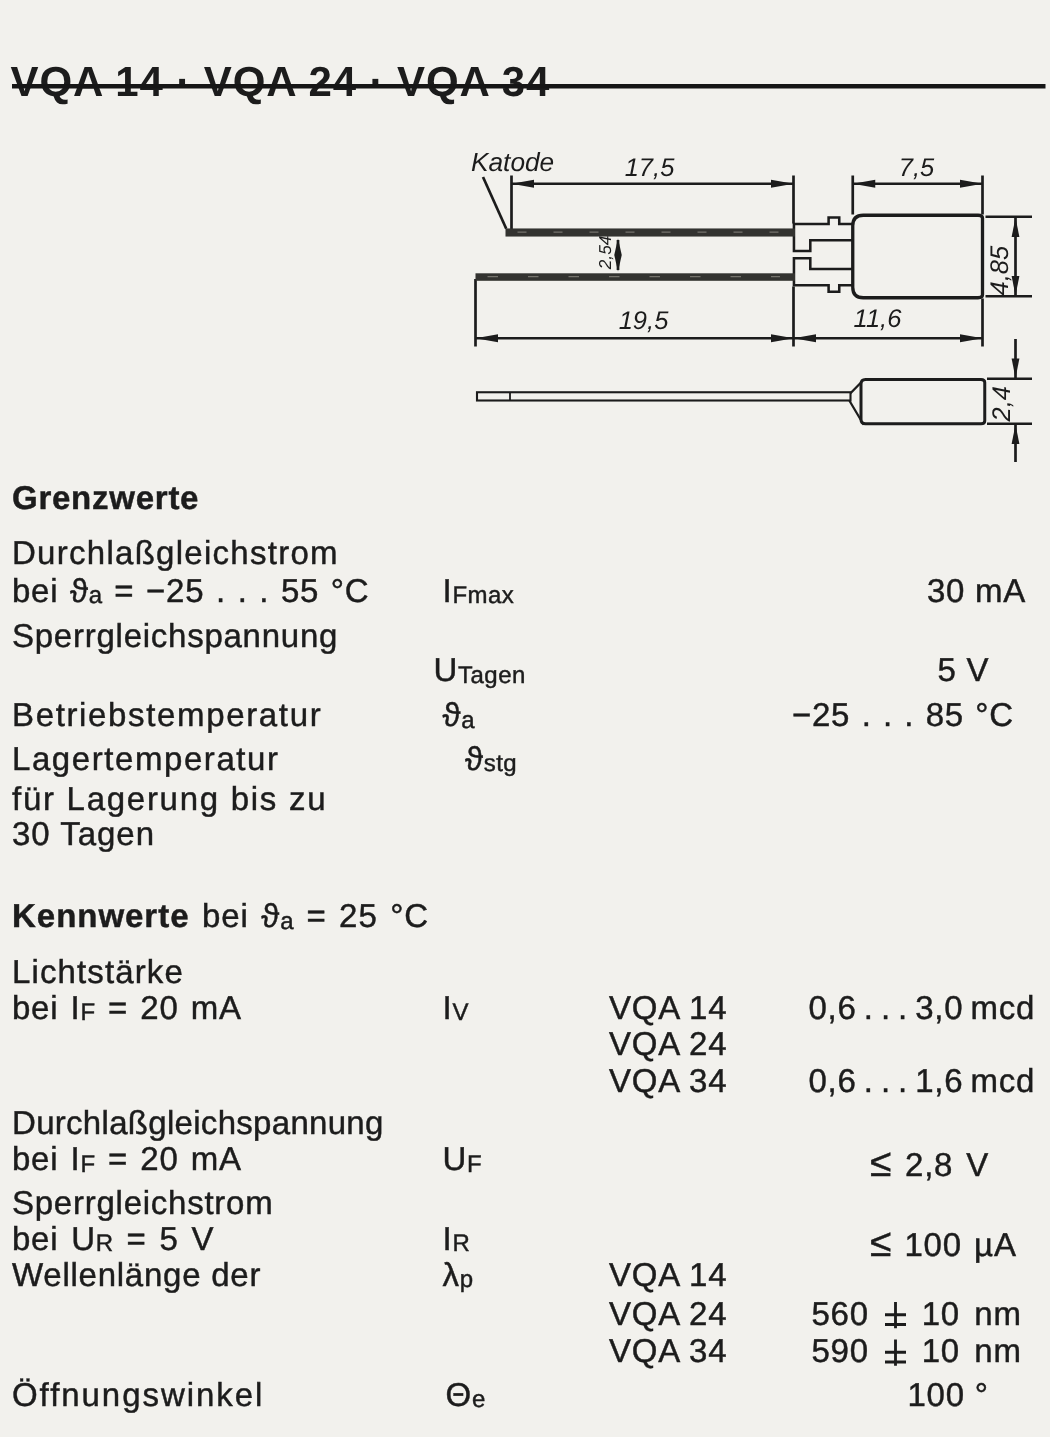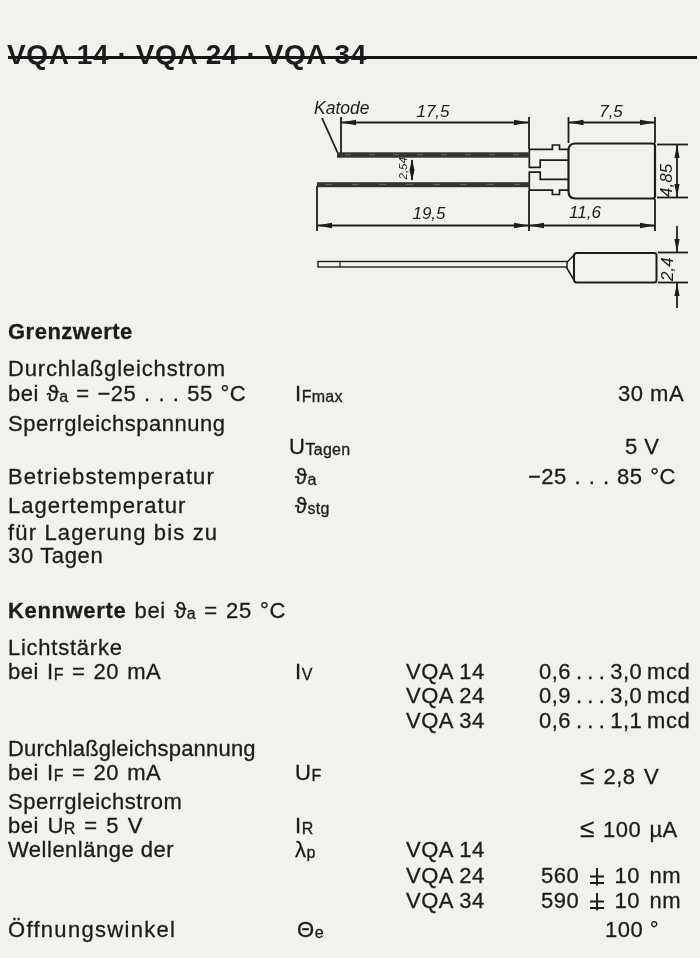--- a/index.html
+++ b/index.html
@@ -97,21 +97,21 @@
     <span style="left:289px">U<span class="sub">Tagen</span></span>
     <span style="left:625px">5 V</span>
   </div>
 <div class="row" style="top:466px">
     <span style="left:8px;letter-spacing:1.1px">Betriebstemperatur</span>
     <span style="left:295px">ϑ<span class="sub">a</span></span>
     <span style="left:528px;word-spacing:1px">−25 . . . 85 °C</span>
   </div>
 <div class="row" style="top:495px">
     <span style="left:8px;letter-spacing:1.05px">Lagertemperatur</span>
-    <span style="left:295px">ϑ<span class="sub">stg</span></span>
+    <span style="left:310px">ϑ<span class="sub">stg</span></span>
   </div>
 <div class="row" style="top:522px">
     <span style="left:8px;letter-spacing:1.15px">für Lagerung bis zu</span>
   </div>
 <div class="row" style="top:545px">
     <span style="left:8px;letter-spacing:0.65px">30 Tagen</span>
   </div>
 
 <div class="row" style="top:600px">
     <span style="left:8px;letter-spacing:0.65px;word-spacing:1.5px"><span class="b">Kennwerte</span> bei ϑ<span class="sub">a</span> = 25 °C</span>
@@ -120,25 +120,24 @@
     <span style="left:8px;letter-spacing:0.75px">Lichtstärke</span>
   </div>
 <div class="row" style="top:661px">
     <span style="left:8px;word-spacing:1.6px">bei I<span class="sub">F</span> = 20 mA</span>
     <span style="left:295px">I<span class="sub">V</span></span>
     <span style="left:406px">VQA 14</span>
     <span style="left:539px;word-spacing:-1.8px">0,6 . . . 3,0 mcd</span>
   </div>
 <div class="row" style="top:685px">
     <span style="left:406px">VQA 24</span>
-    <span style="left:539px;word-spacing:-1.8px">0,9 . . . 3,0 mcd</span>
   </div>
 <div class="row" style="top:710px">
     <span style="left:406px">VQA 34</span>
-    <span style="left:539px;word-spacing:-1.8px">0,6 . . . 1,1 mcd</span>
+    <span style="left:539px;word-spacing:-1.8px">0,6 . . . 1,6 mcd</span>
   </div>
 <div class="row" style="top:738px">
     <span style="left:8px;letter-spacing:0.2px">Durchlaßgleichspannung</span>
   </div>
 <div class="row" style="top:762px">
     <span style="left:8px;word-spacing:1.6px">bei I<span class="sub">F</span> = 20 mA</span>
     <span style="left:295px">U<span class="sub">F</span></span>
     <span style="left:580px;word-spacing:2px"><span style="font-size:26px">≤</span> 2,8 V</span>
   </div>
 <div class="row" style="top:791px">

